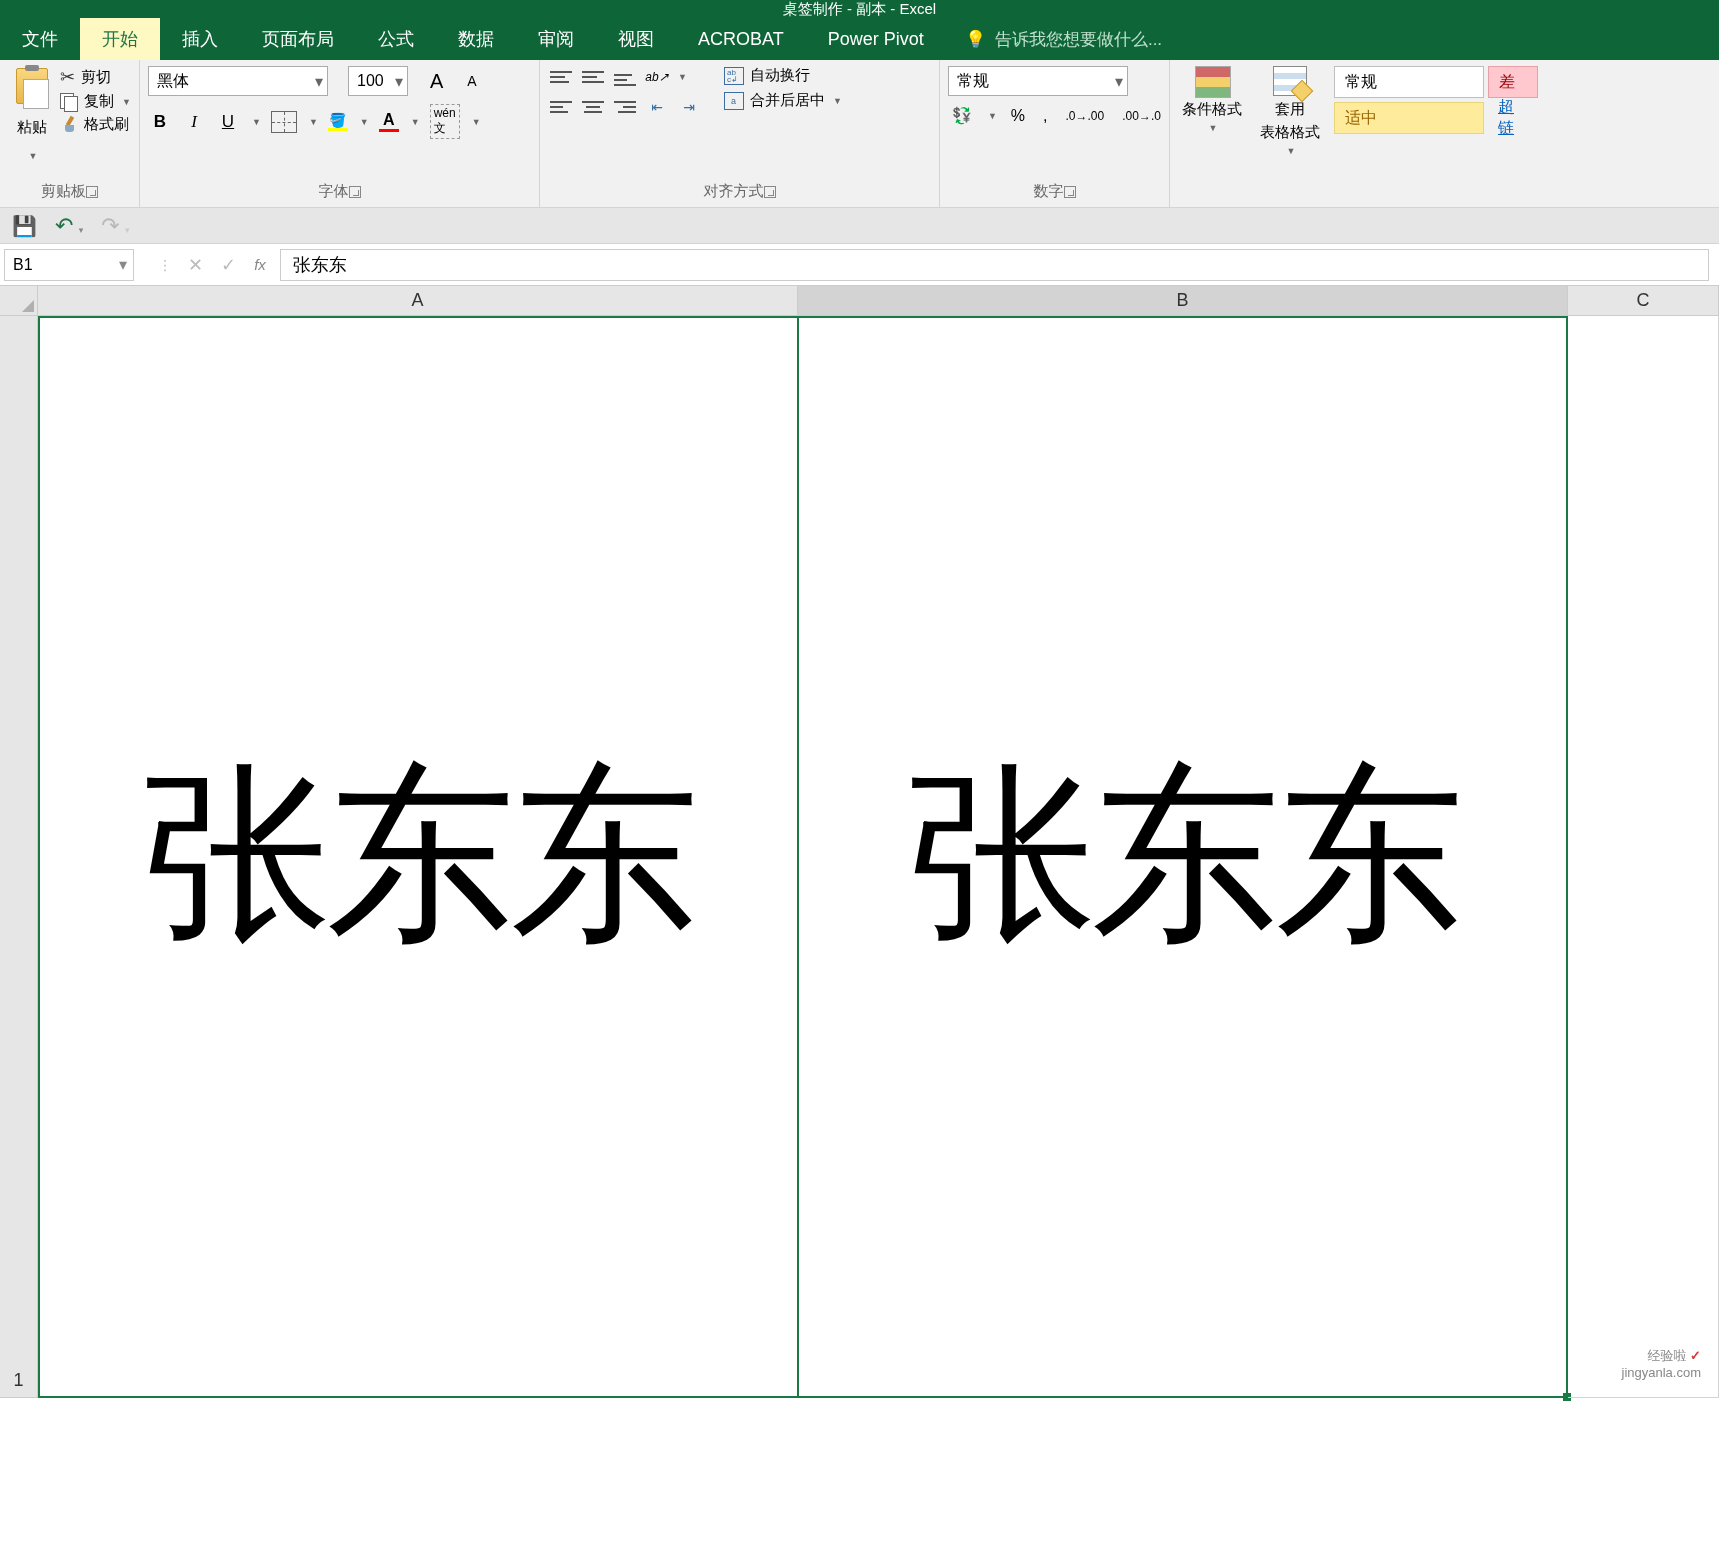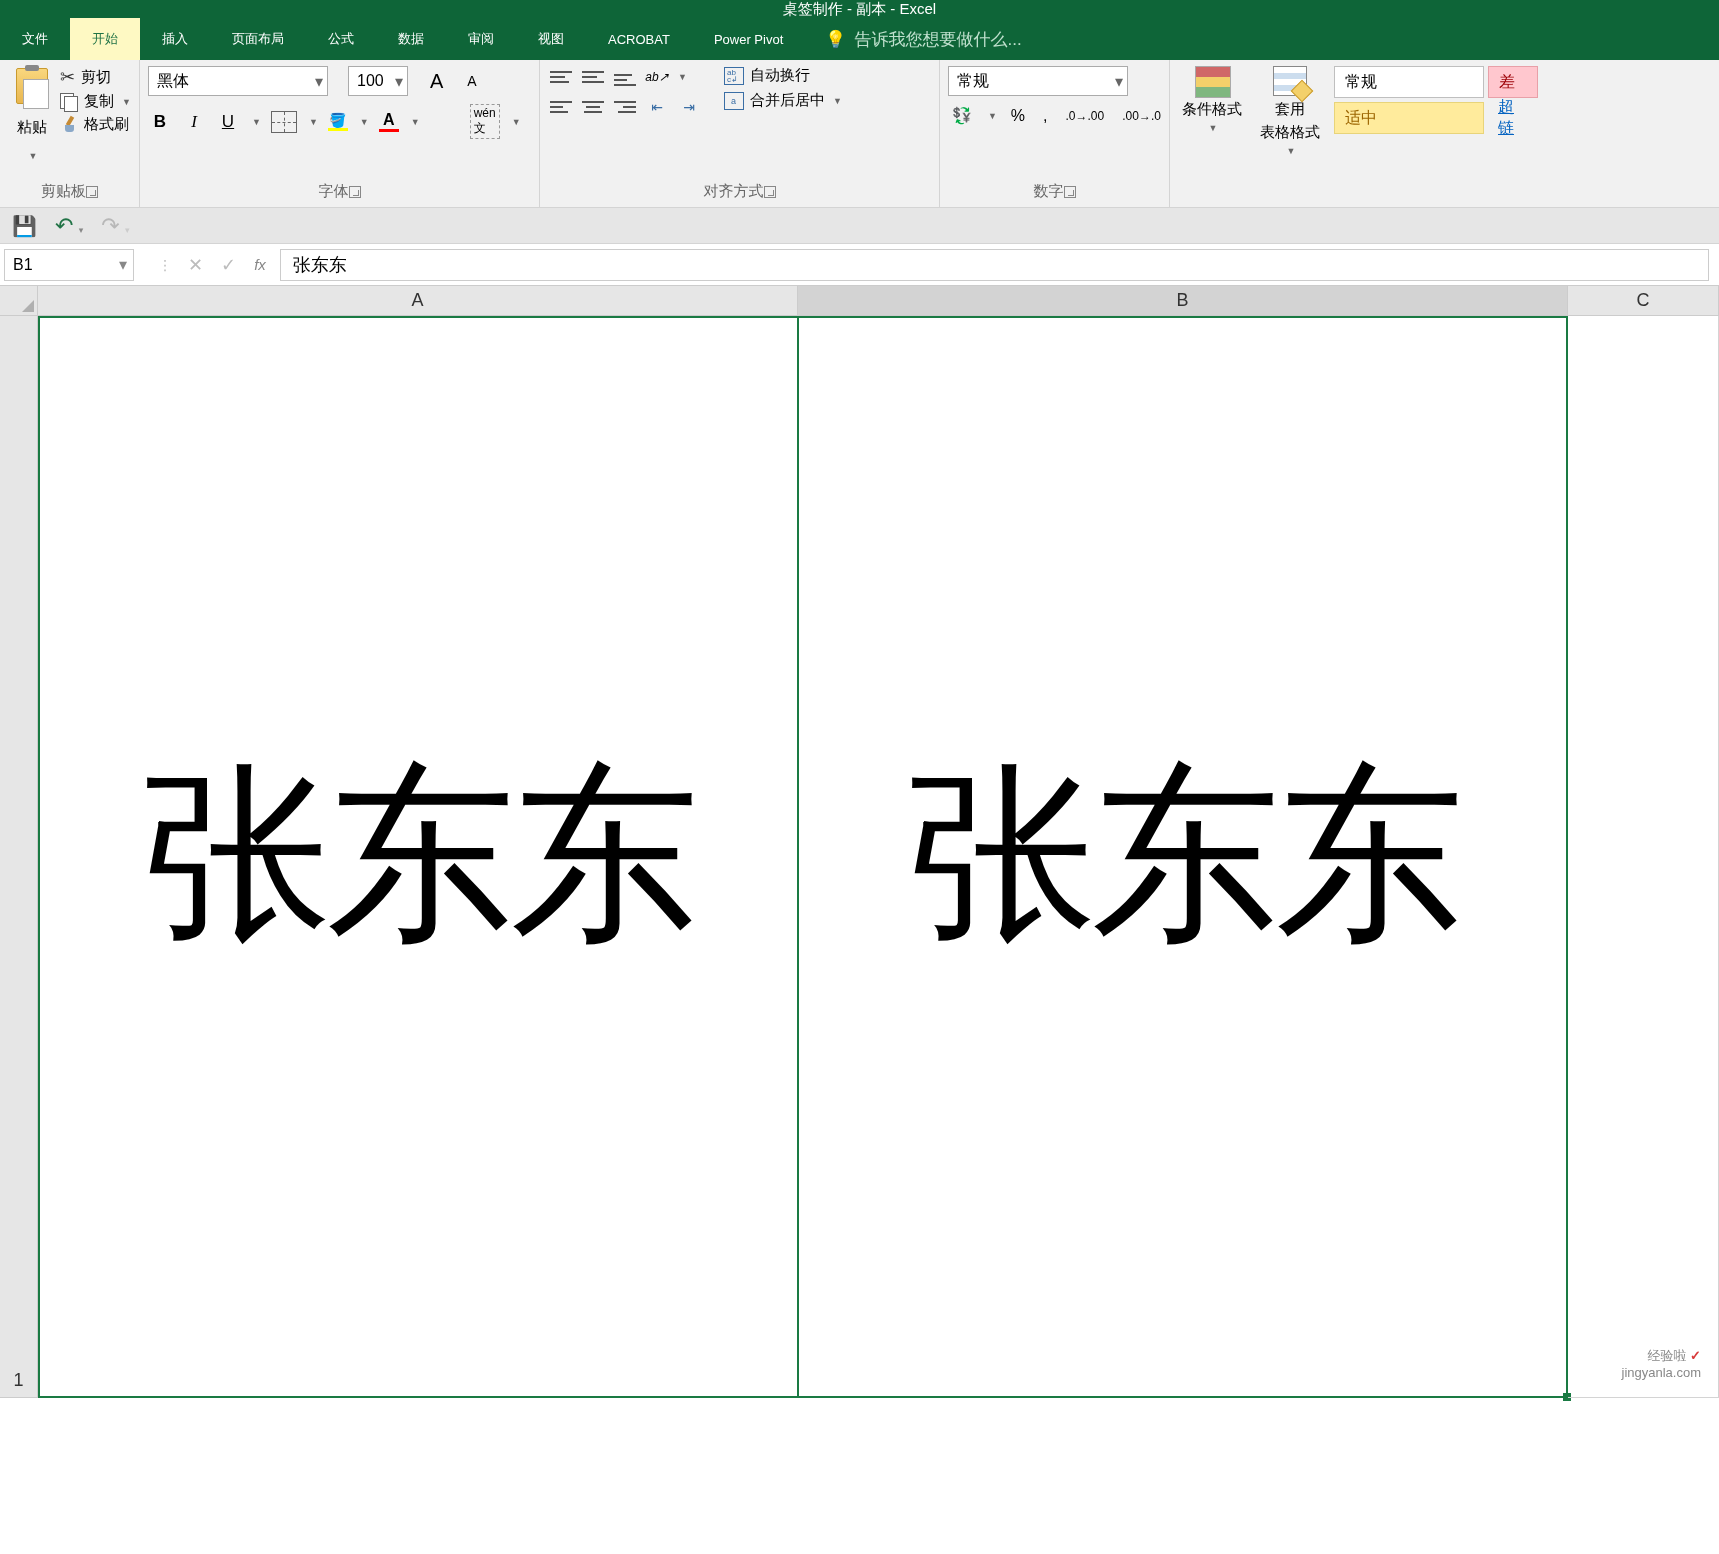--- a/index.html
+++ b/index.html
@@ -4,21 +4,21 @@
 <style>
   * { box-sizing: border-box; margin: 0; padding: 0; }
   body { font-family: "Microsoft YaHei", "SimSun", Arial, sans-serif; font-size: 12px; background: #fff; overflow: hidden; width: 1719px; height: 1554px; }
   
   
   .titlebar { background: #0e6538; height: 18px; color: #fff; display: flex; align-items: center; justify-content: center; font-size: 15px; }
   .titlebar-text { white-space: nowrap; }
   
   
   .ribbon-tabs { background: #0e6538; height: 42px; display: flex; align-items: stretch; padding-left: 0; }
-  .ribbon-tab { color: #fff; padding: 0 22px; display: flex; align-items: center; font-size: 13px; cursor: pointer; }
+  .ribbon-tab { color: #fff; padding: 0 22px; display: flex; align-items: center; font-size: 18px; cursor: pointer; }
   .ribbon-tab.active { background: #fef9c3; color: #217346; }
   .tell-me { display: flex; align-items: center; color: #bfe0cd; font-size: 17px; margin-left: 20px; }
   .tell-me .bulb { margin-right: 8px; }
   
   
   .ribbon { background: #f1f1f1; border-bottom: 1px solid #d4d4d4; height: 148px; display: flex; align-items: stretch; }
   .ribbon-group { border-right: 1px solid #d4d4d4; padding: 6px 8px 2px 8px; display: flex; flex-direction: column; justify-content: space-between; }
   .ribbon-group-label { text-align: left; color: #666; font-size: 15px; padding: 2px 0 4px 0; display: flex; align-items: center; justify-content: center; }
   .dialog-launcher { width: 12px; height: 12px; border: 1px solid #888; position: relative; display: inline-block; }
   .dialog-launcher::after { content: ""; position: absolute; right: 1px; bottom: 1px; width: 5px; height: 5px; border-right: 1px solid #888; border-bottom: 1px solid #888; }
@@ -55,21 +55,21 @@
   .bold { font-weight:bold; }
   .italic { font-style:italic; font-family:serif; }
   .underline { text-decoration:underline; }
   .border-btn { width:26px; height:22px; border:1px solid #666; position:relative; }
   .border-btn::before { content:""; position:absolute; left:0; right:0; top:50%; border-top:1px dashed #666; }
   .border-btn::after { content:""; position:absolute; top:0; bottom:0; left:50%; border-left:1px dashed #666; }
   .fill-btn { display:flex; flex-direction:column; align-items:center; }
   .fill-swatch { width:20px; height:3px; background:#ffff00; }
   .font-color-btn { display:flex; flex-direction:column; align-items:center; }
   .font-color-swatch { width:20px; height:3px; background:#ff0000; }
-  .wen-btn { font-size:12px; border:1px dashed #999; padding:1px 3px;margin-left:40px; }
+  .wen-btn { font-size:12px; border:1px dashed #999; padding:1px 3px; }
   .small-caret { font-size:9px; color:#666; margin-left:2px; }
   
   
   .align-body { display:flex; flex-direction:column; gap:8px; }
   .align-row { display:flex; align-items:center; gap:6px; }
   .align-btn { width:26px; height:22px; display:flex; flex-direction:column; justify-content:center; gap:3px; padding:2px; }
   .align-btn span { height:2px; background:#555; }
   .al-top span:nth-child(1){width:100%} .al-top span:nth-child(2){width:70%} .al-top span:nth-child(3){width:85%}
   .al-mid { justify-content:center; }
   .al-left span{align-self:flex-start}

